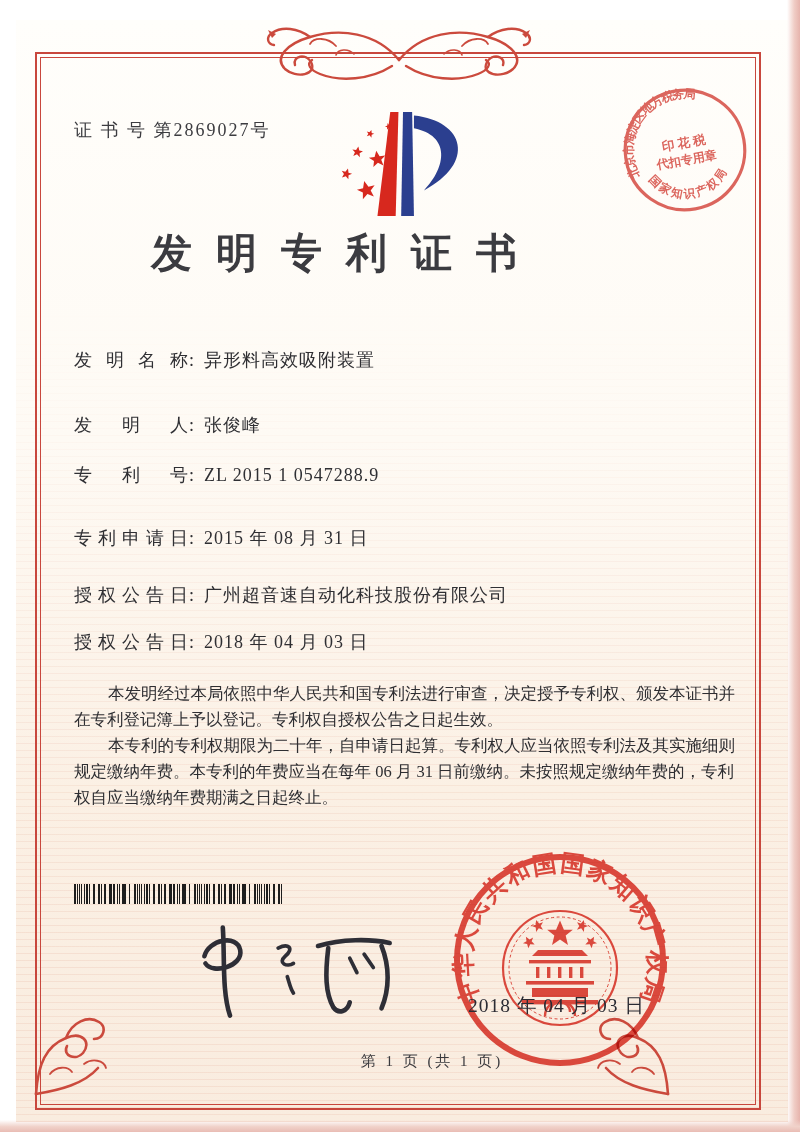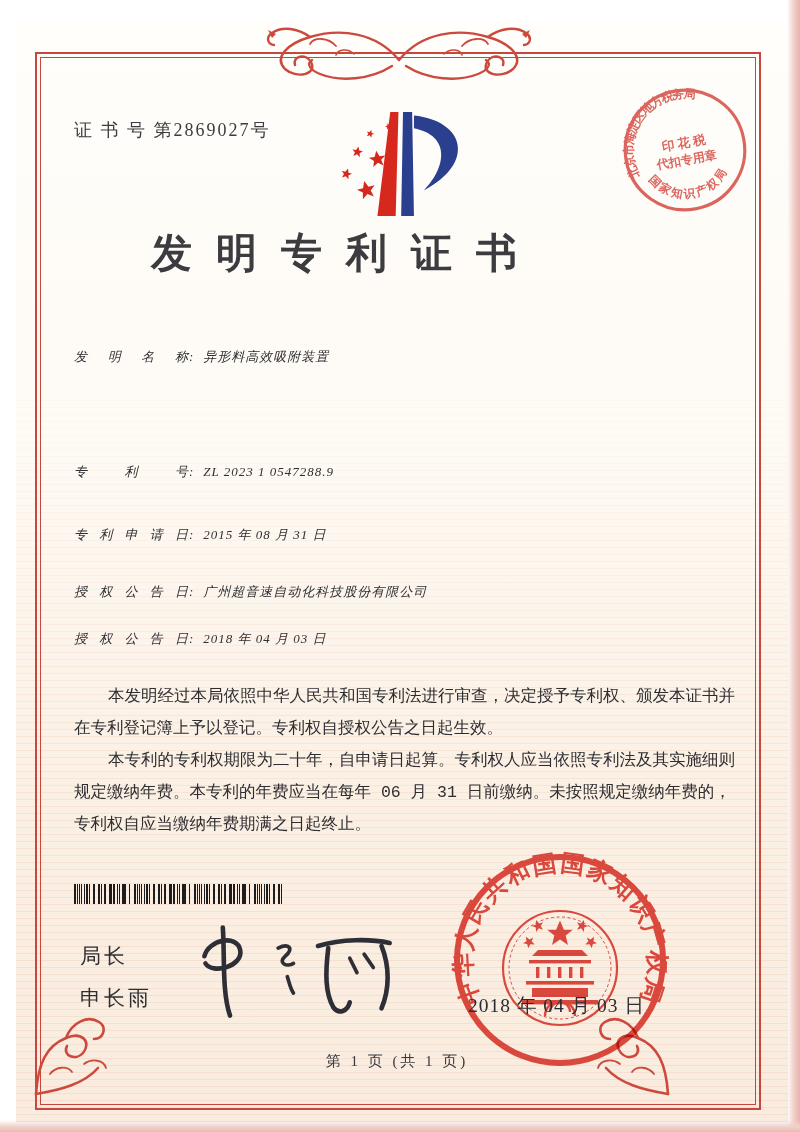--- a/index.html
+++ b/index.html
@@ -36,44 +36,44 @@
   .corner-br{left:578px;top:1000px;}
   
   .cert-no{position:absolute;left:74px;top:106px;font-size:18px;color:#3c3c40;letter-spacing:2px;margin-top:12px;}
   .logo{position:absolute;left:330px;top:106px;}
   .tax-stamp{position:absolute;left:615px;top:80px;transform:rotate(-10deg);opacity:.82;}
   .title{
     position:absolute;left:40px;top:226px;width:588px;text-align:center;
     font-size:41px;font-weight:600;color:#3b3b40;letter-spacing:24px;text-indent:24px;
   }
   
-  .fr{position:absolute;left:74px;font-size:13px;color:#2f2f33;white-space:nowrap;font-style:italic;}
+  .fr{position:absolute;left:74px;font-size:18px;color:#2f2f33;white-space:nowrap;}
   .f-label{display:inline-block;width:114px;text-align:justify;text-align-last:justify;}
   .f-colon{margin:0 10px 0 1px;}
   .f-value{letter-spacing:1px;}
   .fr1{top:348px}.fr2{top:413px}.fr3{top:463px}.fr4{top:526px}.fr5{top:583px}.fr6{top:630px}
   
   .body-text{position:absolute;left:74px;top:681px;width:670px;color:#2e2e32;}
-  .body-text p{margin:0;font-size:16.5px;line-height:32px;text-indent:34px;
-    font-family:Liberation Mono, monospace;}
+  .body-text p{margin:0;font-size:16.5px;line-height:26px;text-indent:34px;
+    font-family:Liberation Serif, serif;}
   
   .barcode{
     position:absolute;left:74px;top:884px;width:208px;height:20px;
     background:
       repeating-linear-gradient(90deg,#1d1d1d 0 2px,transparent 2px 3px,#1d1d1d 3px 4px,transparent 4px 7px,#1d1d1d 7px 8px,transparent 8px 12px),
       repeating-linear-gradient(90deg,#1d1d1d 0 1px,transparent 1px 5px);
   }
   .director{position:absolute;left:80px;top:942px;font-size:21px;color:#2f2f33;letter-spacing:3px;}
   .director .name{margin-top:14px;}
   .signature{position:absolute;left:188px;top:916px;}
   
   .main-seal{position:absolute;left:450px;top:850px;opacity:.9;mix-blend-mode:multiply;}
   .seal-date{position:absolute;left:468px;top:992px;font-size:19.5px;color:#2b2b33;letter-spacing:1px;z-index:5;}
   .footer{position:absolute;left:40px;top:1052px;width:714px;text-align:center;
-    font-size:15px;color:#3a3a3e;letter-spacing:3px;}
+    font-size:15px;color:#3a3a3e;letter-spacing:3px;padding-left:35px;}
   svg{display:block;}
 </style>
 </head>
 <body>
 
 <div class="page">
 
   <div class="paper">
     <div class="paper-texture"></div>
   </div>
@@ -161,44 +161,43 @@
         <text x="75" y="90" font-size="13" text-anchor="middle">代扣专用章</text>
       </g>
     </svg>
   </div>
 
   <div class="title">发明专利证书</div>
 
   <div class="fr fr1">
     <span class="f-label">发明名称</span><span class="f-colon">:</span><span class="f-value">异形料高效吸附装置</span>
   </div>
+  <div class="fr fr2">
+    <span class="f-label">发明人</span><span class="f-colon">:</span><span class="f-value">张俊峰</span>
+  </div>
   <div class="fr fr3">
-    <span class="f-label">专利号</span><span class="f-colon">:</span><span class="f-value">ZL 2023 1 0547288.9</span>
+    <span class="f-label">专利号</span><span class="f-colon">:</span><span class="f-value">ZL 2015 1 0547288.9</span>
   </div>
   <div class="fr fr4">
     <span class="f-label">专利申请日</span><span class="f-colon">:</span><span class="f-value">2015 年 08 月 31 日</span>
   </div>
   <div class="fr fr5">
     <span class="f-label">授权公告日</span><span class="f-colon">:</span><span class="f-value">广州超音速自动化科技股份有限公司</span>
   </div>
   <div class="fr fr6">
     <span class="f-label">授权公告日</span><span class="f-colon">:</span><span class="f-value">2018 年 04 月 03 日</span>
   </div>
 
   <div class="body-text">
     <p>本发明经过本局依照中华人民共和国专利法进行审查，决定授予专利权、颁发本证书并在专利登记簿上予以登记。专利权自授权公告之日起生效。</p>
     <p>本专利的专利权期限为二十年，自申请日起算。专利权人应当依照专利法及其实施细则规定缴纳年费。本专利的年费应当在每年 06 月 31 日前缴纳。未按照规定缴纳年费的，专利权自应当缴纳年费期满之日起终止。</p>
   </div>
 
   <div class="barcode"></div>
 
-  <div class="director">
-    <div>局长</div>
-    <div class="name">申长雨</div>
-  </div>
 
   <div class="signature">
     <svg width="215" height="105" viewBox="0 0 210 100" fill="none" stroke="#2e2e36" stroke-width="4.5" stroke-linecap="round">
       <path d="M16,38 C20,22 48,16 51,32 C54,48 24,56 17,45"></path>
       <path d="M34,10 C36,38 33,72 41,96"></path>
       <path d="M88,30 C98,25 104,30 95,38 C87,45 97,49 103,45" stroke-width="3.6"></path>
       <path d="M97,58 C99,64 100,70 103,74" stroke-width="3.6"></path>
       <path d="M127,28 C150,21 178,21 197,25"></path>
       <path d="M137,30 C134,55 134,74 142,88 C147,95 156,92 158,83"></path>
       <path d="M158,40 L165,54" stroke-width="3.6"></path>

